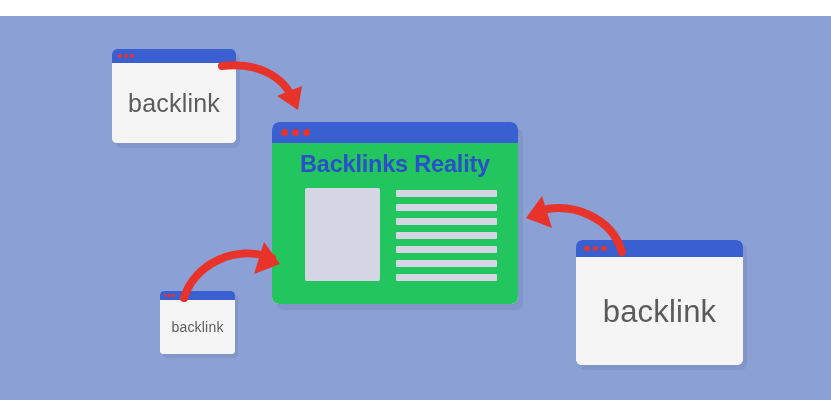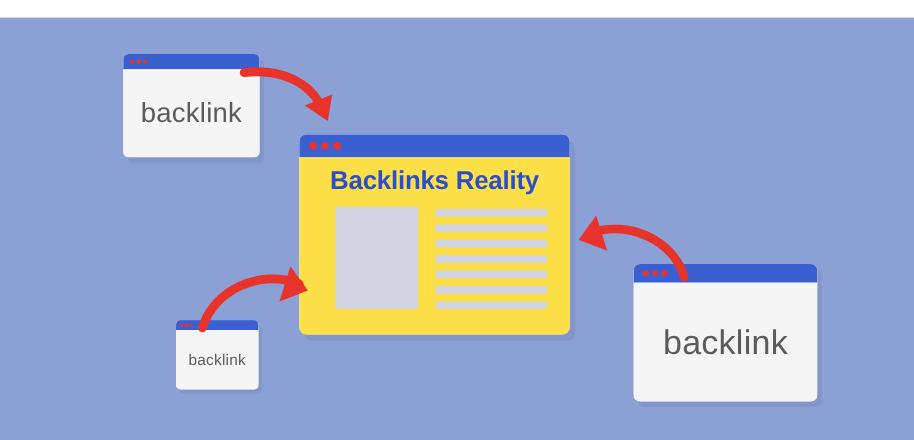--- a/index.html
+++ b/index.html
@@ -113,21 +113,21 @@
     border-radius: 7px;
     background: #f2f3f5;
     box-shadow: 5px 6px 0 rgba(60, 70, 110, 0.10);
   }
   #win-main .titlebar { height: 21px; padding-left: 9px; }
   #win-main .dots { gap: 4px; }
   #win-main .dot { width: 7px; height: 7px; }
   #win-main .body {
     display: block;
     height: 199px;
-    background: #fde047;
+    background: #22c55e;
   }
   #main-title {
     color: #2b4ecb;
     font-weight: bold;
     font-size: 23.5px;
     line-height: 1;
     text-align: center;
     padding: 10px 0 0 0;
     letter-spacing: -0.2px;
     white-space: nowrap;

